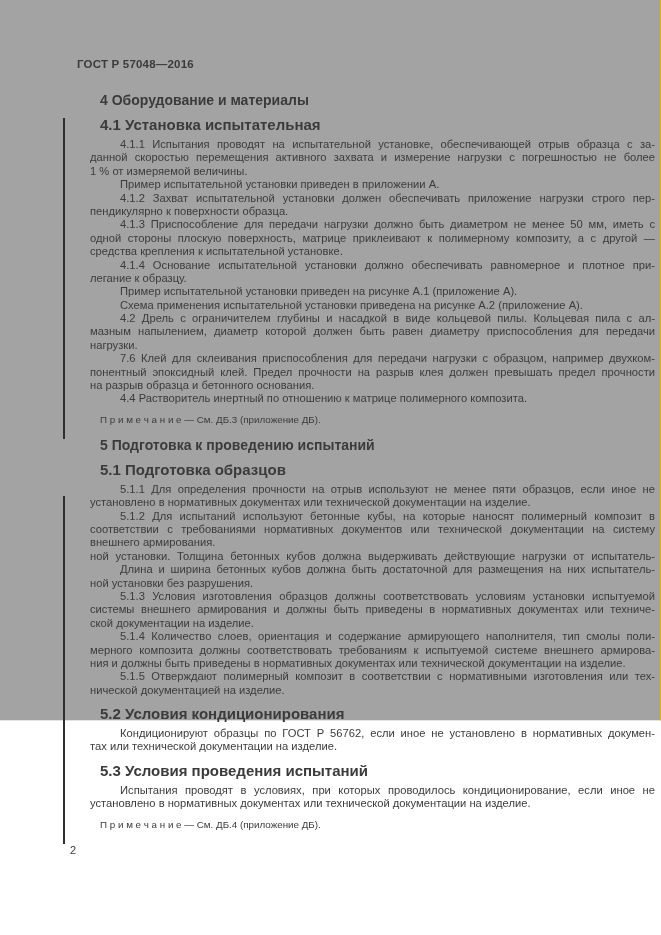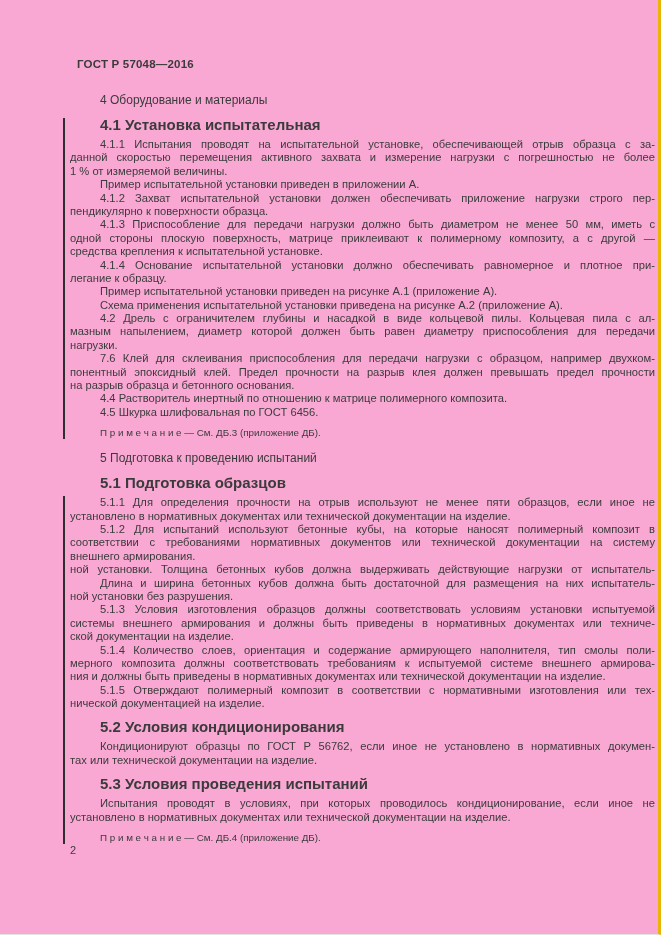--- a/index.html
+++ b/index.html
@@ -1,29 +1,29 @@
 <!DOCTYPE html>
 <html><head>
 <meta charset="utf-8">
 <style>
   html,body{margin:0;padding:0;}
   body{width:661px;height:935px;background:#ffffff;overflow:hidden;
        font-family:"Liberation Sans","DejaVu Sans",sans-serif;}
-  .page{position:relative;width:661px;height:935px;background:#f9a8d4;
-        border-right:3px solid #eab308;border-bottom:1px solid #e3e3e3;box-sizing:border-box;}
+  .page{position:relative;width:661px;height:721px;background:#a3a3a3;
+        border-right:1px solid #eab308;border-bottom:1px solid #e3e3e3;box-sizing:border-box;}
   .doc-header{position:absolute;left:77px;top:57px;font-size:11.5px;font-weight:bold;
               line-height:14px;letter-spacing:0.2px;}
   .content{position:absolute;left:70px;top:70px;width:585px;}
   .blk{margin:0;}
-  .h1{font-size:12px;font-weight:normal;line-height:16px;margin-top:22px;padding-left:30px;}
+  .h1{font-size:14px;font-weight:bold;line-height:16px;margin-top:22px;padding-left:30px;}
   .h2{font-size:15px;font-weight:bold;line-height:14px;margin-top:10px;padding-left:30px;}
   .h2 + .para{margin-top:6px;}
   .note + .h1{margin-top:11px;}
   .para{font-size:11.2px;}
-  .para > div{height:13.4px;line-height:13.4px;overflow:hidden;white-space:normal;}
+  .para > div{height:13.4px;line-height:13.4px;overflow:hidden;white-space:normal;margin-left:20px;}
   .jl{text-align:justify;}
   .jl::after{content:"";display:inline-block;width:100%;height:0;}
   .ll{text-align:left;}
   .ind{padding-left:30px;}
   .note{font-size:9.8px;line-height:13px;margin-top:7px;padding-left:30px;}
   .page-number{position:absolute;left:70px;top:844px;font-size:11px;line-height:13px;}
   .changebar{position:absolute;left:-7px;width:2px;}
 </style>
 </head>
 <body>
@@ -66,23 +66,20 @@
         <div class="ll">нагрузки.</div>
       </div>
       <div class="blk para">
         <div class="jl ind">7.6 Клей для склеивания приспособления для передачи нагрузки с образцом, например двухком-</div>
         <div class="jl">понентный эпоксидный клей. Предел прочности на разрыв клея должен превышать предел прочности</div>
         <div class="ll">на разрыв образца и бетонного основания.</div>
       </div>
       <div class="blk para">
         <div class="ll ind">4.4 Растворитель инертный по отношению к матрице полимерного композита.</div>
       </div>
-      <div class="blk para">
-        <div class="ll ind">4.5 Шкурка шлифовальная по ГОСТ 6456.</div>
-      </div>
       <div class="blk note">П р и м е ч а н и е  — См. ДБ.3 (приложение ДБ).</div>
       <div class="blk h1">5 Подготовка к проведению испытаний</div>
       <div class="blk h2">5.1 Подготовка образцов</div>
       <div class="blk para">
         <div class="jl ind">5.1.1 Для определения прочности на отрыв используют не менее пяти образцов, если иное не</div>
         <div class="ll">установлено в нормативных документах или технической документации на изделие.</div>
       </div>
       <div class="blk para">
         <div class="jl ind">5.1.2 Для испытаний используют бетонные кубы, на которые наносят полимерный композит в</div>
         <div class="jl">соответствии с требованиями нормативных документов или технической документации на систему</div>

